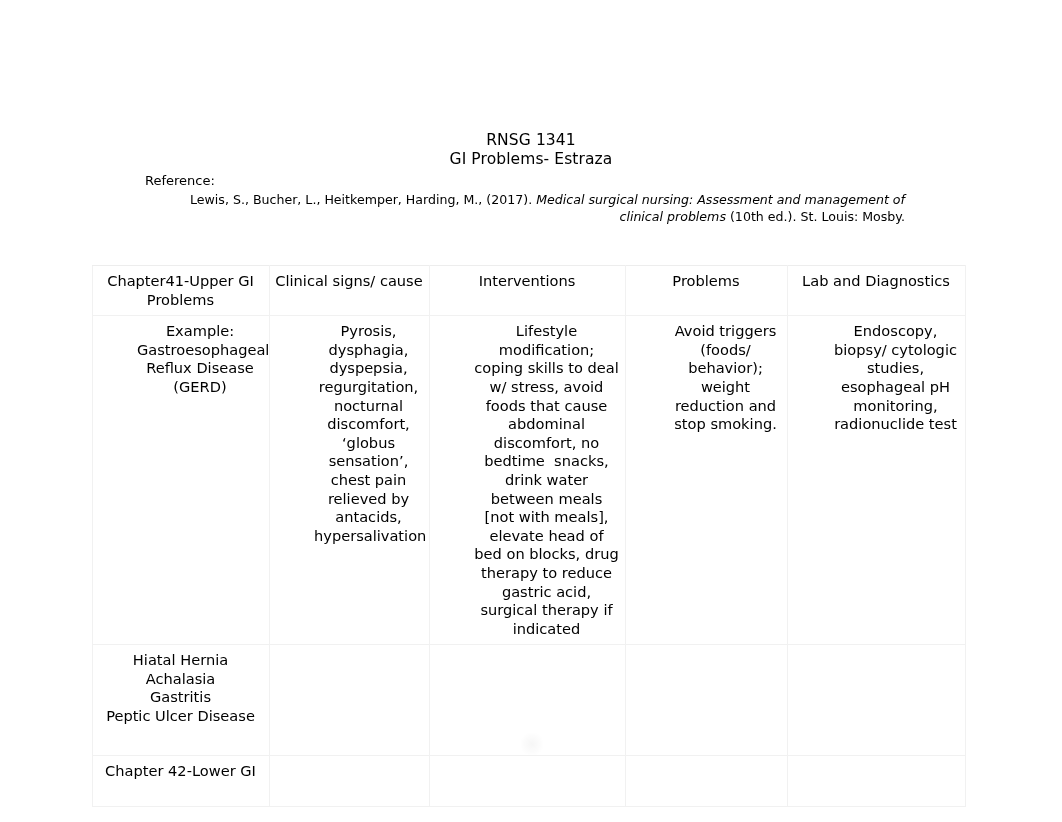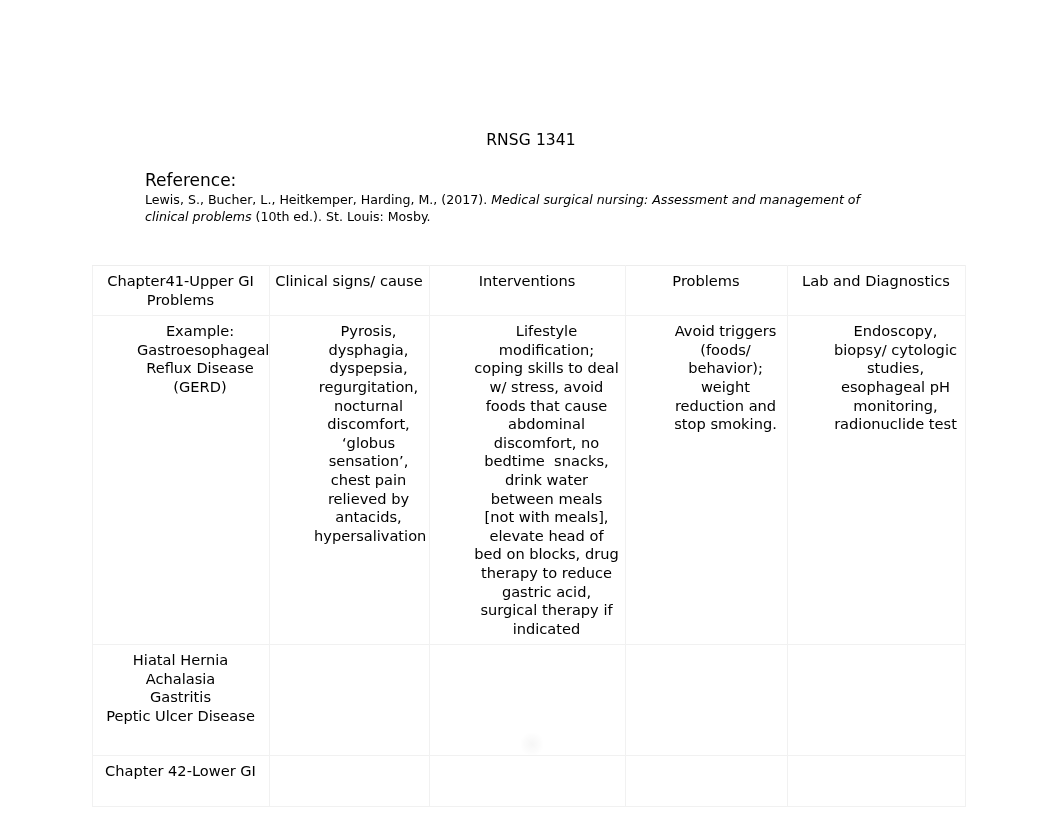--- a/index.html
+++ b/index.html
@@ -38,28 +38,28 @@
   .doc-title .line { display: block; }
 
   
   .reference-block {
     position: absolute;
     left: 145px;
     top: 171px;
     width: 760px;
   }
   .reference-label {
-    font-size: 17px;
+    font-size: 13px;
     line-height: 19px;
     margin: 0 0 2px 0;
   }
   .reference-citation {
     font-size: 12.6px;
     line-height: 16.6px;
-    text-align: left;
+    text-align: right;
     margin: 0;
     text-indent: 0;
   }
   .reference-citation .cite-italic { font-style: italic; }
 
   
   .gi-table {
     position: absolute;
     left: 92px;
     top: 265px;
@@ -109,20 +109,21 @@
     border-radius: 2px;
   }
 </style>
 </head>
 <body>
 
 <div class="page">
 
   <div class="doc-title">
     <span class="line">RNSG 1341</span>
+    <span class="line">GI Problems- Estraza</span>
   </div>
 
   <div class="reference-block">
     <div class="reference-label">Reference:</div>
     <p class="reference-citation"><span>Lewis, S., Bucher, L., Heitkemper, Harding, M., (2017). </span><span class="cite-italic">Medical surgical nursing: Assessment and management of clinical problems</span><span> (10th ed.). St. Louis: Mosby.</span></p>
   </div>
 
   <table class="gi-table">
     <colgroup>
       <col class="col-1">

